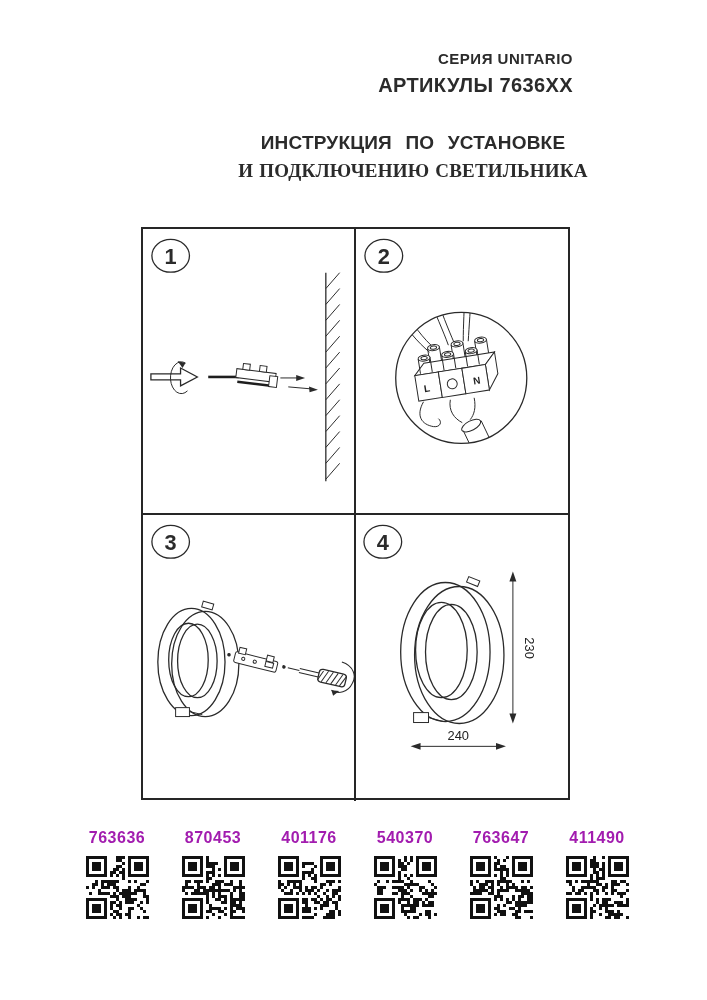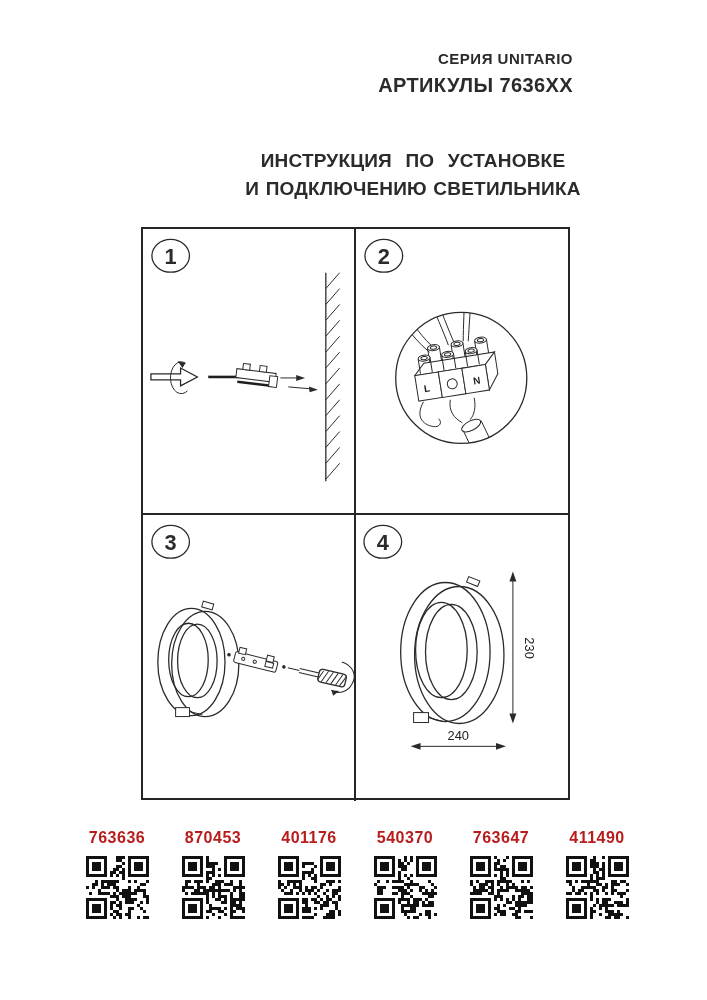--- a/index.html
+++ b/index.html
@@ -4,44 +4,44 @@
 <style>
   html,body{margin:0;padding:0;}
   body{
     width:707px;height:1000px;position:relative;background:#ffffff;
     font-family:"Liberation Sans",sans-serif;color:#2b2b2b;overflow:hidden;
   }
   .hdr{position:absolute;right:134px;top:50px;text-align:right;}
   .hdr .series{font-size:15px;font-weight:bold;letter-spacing:.5px;}
   .hdr .arts{font-size:20px;font-weight:bold;letter-spacing:.4px;margin-top:7px;}
   .title{position:absolute;left:233px;top:129px;width:360px;text-align:center;
-         font-weight:bold;font-size:19px;line-height:28px;letter-spacing:.2px;margin-top:18px;}
+         font-weight:bold;font-size:19px;line-height:28px;letter-spacing:.2px;}
   .title .l1{word-spacing:8px;}
-  .title .l2{word-spacing:1px;}
+  .title .l2{word-spacing:1px;font-family:Liberation Serif, serif;}
   .grid{
     position:absolute;left:141px;top:227px;width:429px;height:573px;
     box-sizing:border-box;border:2px solid #262626;
     display:grid;grid-template-columns:1fr 1fr;grid-template-rows:1fr 1fr;
   }
   .cell{position:relative;box-sizing:border-box;}
   .cell.c1{border-right:2px solid #262626;border-bottom:2px solid #262626;}
   .cell.c2{border-bottom:2px solid #262626;}
   .cell.c3{border-right:2px solid #262626;}
   .cell svg{display:block;width:100%;height:100%;}
   .stepnum{font-size:22px;font-weight:bold;fill:#2b2b2b;}
   .ln{stroke:#2a2a2a;stroke-width:1.3;fill:none;}
   .lnthin{stroke:#2a2a2a;stroke-width:1;fill:none;}
   .lnthick{stroke:#1e1e1e;stroke-width:2.6;fill:none;}
   .fillw{fill:#ffffff;}
   .solid{fill:#2a2a2a;stroke:none;}
   .dimtxt{font-size:13px;fill:#222;}
   .termtxt{font-size:10px;font-weight:bold;fill:#222;}
   .footer{position:absolute;left:82px;top:829px;width:550px;display:flex;justify-content:space-between;}
   .artcol{width:70px;display:flex;flex-direction:column;align-items:center;}
-  .artnum{font-size:16px;font-weight:bold;color:#b91c1c;letter-spacing:.5px;margin-bottom:9px;}
+  .artnum{font-size:16px;font-weight:bold;color:#a21caf;letter-spacing:.5px;margin-bottom:9px;}
 </style>
 </head>
 <body>
 
 <div class="hdr">
   <div class="series">СЕРИЯ UNITARIO</div>
   <div class="arts">АРТИКУЛЫ 7636ХХ</div>
 </div>
 
 <div class="title">

